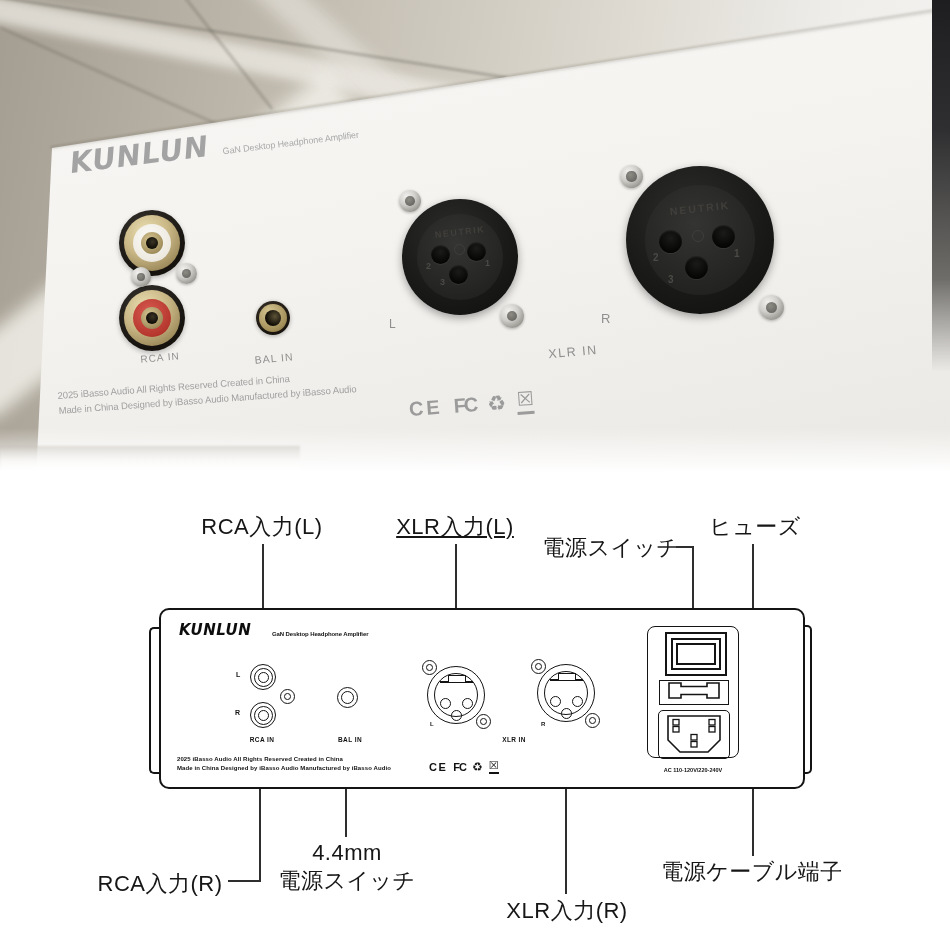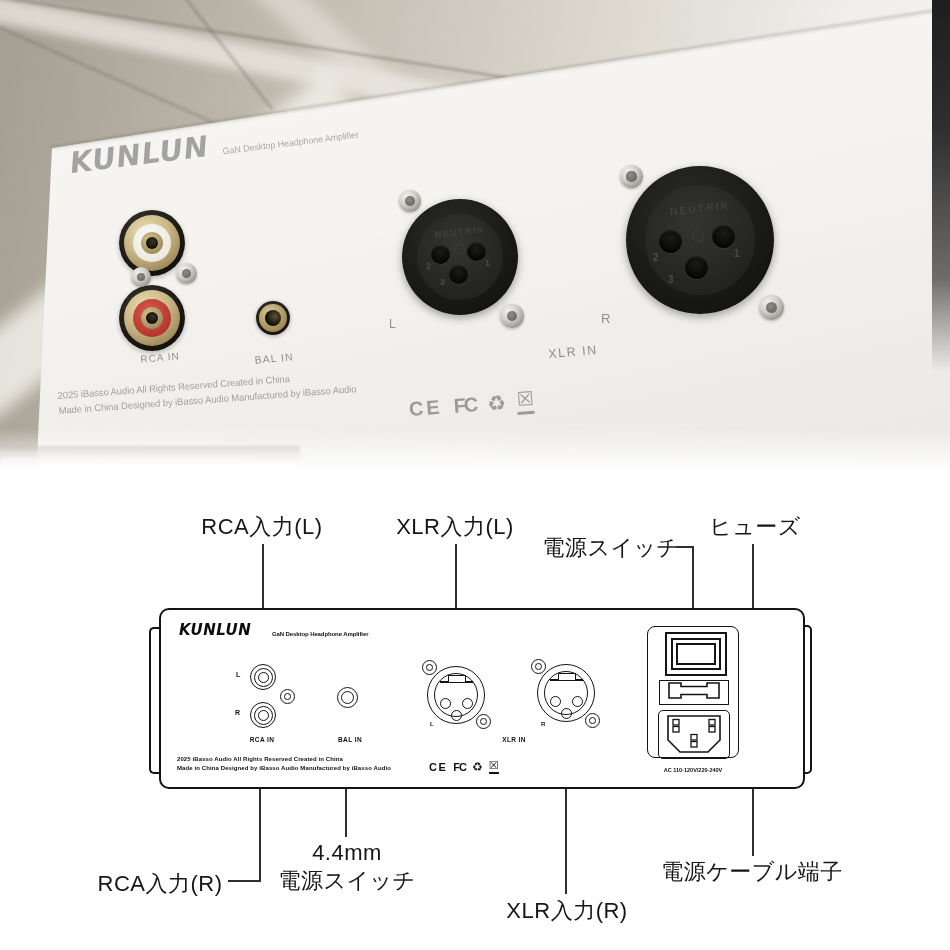--- a/index.html
+++ b/index.html
@@ -162,21 +162,21 @@
   <div class="abs" style="left:932px;top:0;width:18px;height:372px;background:linear-gradient(180deg,#1e1e20 0%,#2f2f31 35%,#6f6d69 75%,rgba(200,198,194,0) 100%);filter:blur(.4px);"></div>
   <div class="abs" style="left:0;top:446px;width:300px;height:30px;background:linear-gradient(180deg,rgba(148,140,126,.45) 0%,rgba(238,236,232,.9) 55%,#fff 100%);filter:blur(1.2px);"></div>
   <div class="abs" style="left:0;top:428px;width:950px;height:50px;background:linear-gradient(180deg,rgba(255,255,255,0) 0%,#fff 88%);"></div>
 </div>
 
 <div class="abs" id="diagram" style="left:0;top:478px;width:950px;height:472px;">
   
 </div>
 
 <span class="jp" style="left:262px;top:512px;">RCA入力(L)</span>
-<span class="jp" style="left:455px;top:512px;">XLR入力(L)</span>
+<span class="jp" style="left:455px;top:512px;text-decoration:underline;">XLR入力(L)</span>
 <span class="jp" style="left:611px;top:533px;font-family:Liberation Serif, serif;">電源スイッチ</span>
 <span class="jp" style="left:755px;top:512px;">ヒューズ</span>
 <span class="jp" style="left:160px;top:869px;">RCA入力(R)</span>
 <span class="jp" style="left:347px;top:840px;">4.4mm</span>
 <span class="jp" style="left:347px;top:866px;">電源スイッチ</span>
 <span class="jp" style="left:567px;top:896px;">XLR入力(R)</span>
 <span class="jp" style="left:752px;top:857px;">電源ケーブル端子</span>
 
 <div class="cl" style="left:262px;top:544px;width:2px;height:102px;"></div>
 <div class="dot" style="left:258px;top:643px;"></div>

